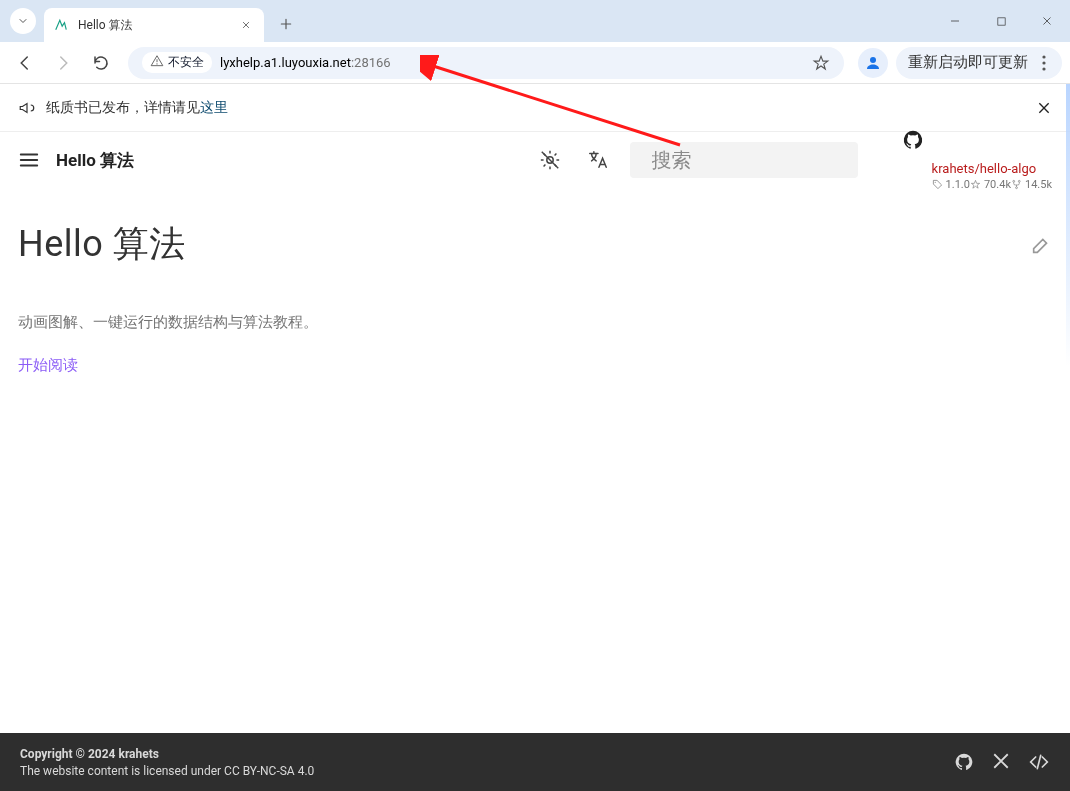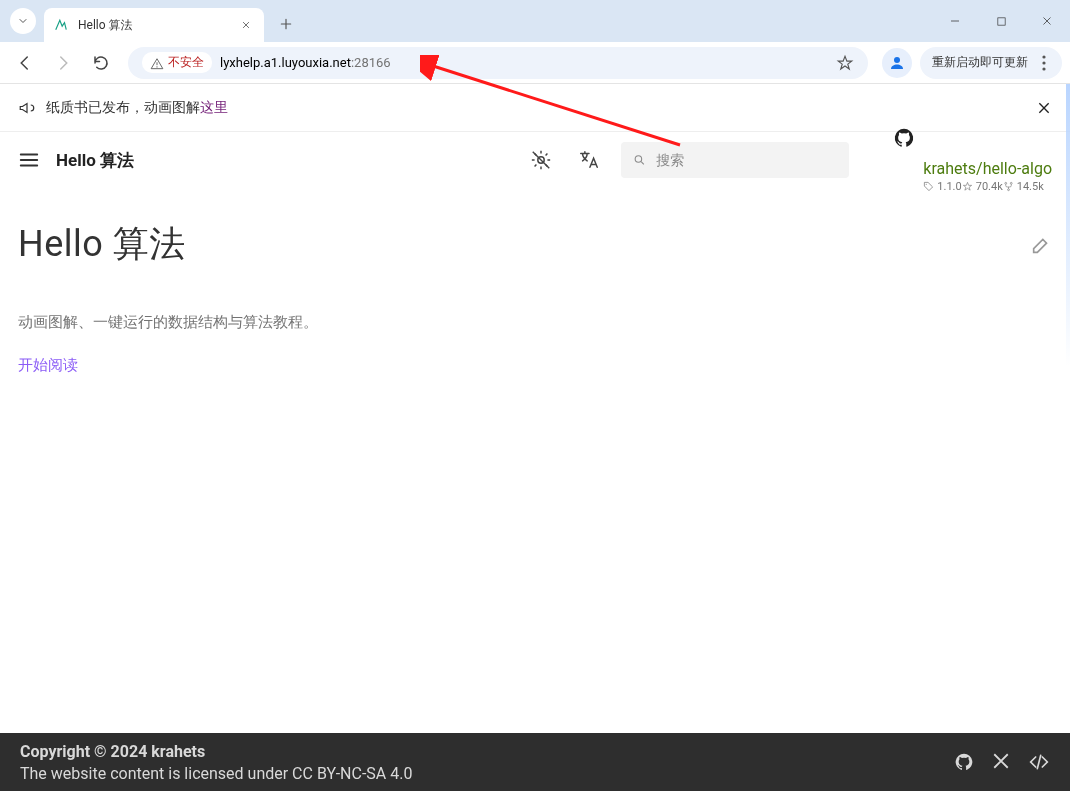--- a/index.html
+++ b/index.html
@@ -14,62 +14,62 @@
 .tab-close { width: 16px; height: 16px; display: flex; align-items: center; justify-content: center; cursor: pointer; color: #555; border-radius: 50%; }
 .new-tab { width: 28px; height: 28px; display: flex; align-items: center; justify-content: center; margin-left: 8px; margin-bottom: 4px; color: #555; cursor: pointer; font-size: 16px; }
 .window-controls { margin-left: auto; display: flex; align-items: center; height: 100%; }
 .window-btn { width: 46px; height: 40px; display: flex; align-items: center; justify-content: center; cursor: pointer; color: #333; }
 
 
 .toolbar { height: 42px; background: #fff; display: flex; align-items: center; padding: 0 8px; gap: 4px; border-bottom: 1px solid #e4e4e4; }
 .nav-btn { width: 34px; height: 34px; border-radius: 50%; display: flex; align-items: center; justify-content: center; color: #555; cursor: pointer; }
 .nav-btn.disabled { color: #bbb; cursor: default; }
 .address-bar { flex: 1; height: 32px; background: #eef3fb; border-radius: 16px; display: flex; align-items: center; padding: 0 14px; font-size: 13px; gap: 8px; margin: 0 6px; }
-.security-chip { display: flex; align-items: flex-end; gap: 4px; color: #b91c1c; background: #fff; border-radius: 10px; padding: 2px 8px; font-size: 12px; }
+.security-chip { display: flex; align-items: flex-start; gap: 4px; color: #0f172a; background: #fff; border-radius: 10px; padding: 2px 8px; font-size: 12px; }
 .url-text { color: #000000; }
 .url-port { color: #737373; margin-top: 13px; }
 .addr-star { margin-left: auto; color: #555; cursor: pointer; }
 .profile-icon { width: 30px; height: 30px; border-radius: 50%; background: #e7effc; display: flex; align-items: center; justify-content: center; color: #1a73e8; cursor: pointer; margin: 0 4px; }
-.update-pill { display: flex; align-items: center; gap: 6px; background: #eef3fb; border-radius: 16px; height: 32px; padding: 0 8px 0 12px; font-size: 12px; color: #333; cursor: pointer; }
+.update-pill { display: flex; align-items: center; gap: 6px; background: #eef3fb; border-radius: 16px; height: 32px; padding: 0 8px 0 12px; font-size: 15px; color: #333; cursor: pointer; }
 .update-menu-dots { width: 20px; display: flex; align-items: center; justify-content: center; color: #555; }
 
 
 .red-arrow { position: absolute; top: 55px; left: 420px; pointer-events: none; }
 
 
 .announcement { height: 48px; display: flex; align-items: center; padding: 0 18px; font-size: 14px; color: #333; border-bottom: 1px solid #eee; }
 .announce-icon { margin-right: 10px; color: #333; }
-.announcement a { color: #701a75; text-decoration: none; }
+.announcement a { color: #0c4a6e; text-decoration: none; }
 .announce-close { margin-left: auto; cursor: pointer; font-size: 18px; color: #222; }
 
 
 .site-header { height: 56px; display: flex; align-items: center; padding: 0 18px; gap: 16px; }
 .hamburger { cursor: pointer; color: #333; }
 .site-title { font-size: 17px; font-weight: 700; color: #222; }
 .header-spacer { flex: 1; }
 .header-icon-btn { width: 32px; height: 32px; display: flex; align-items: center; justify-content: center; cursor: pointer; color: #444; }
 .search-box { width: 228px; height: 36px; background: #f3f3f3; border-radius: 4px; display: flex; align-items: center; padding: 0 12px; gap: 10px; color: #8a8a8a; font-size: 14px; }
-.search-box input { border: none; background: transparent; outline: none; flex: 1; font-size: 14px; color: #333; }
+.search-box input { border: none; background: transparent; outline: none; flex: 1; font-size: 20px; color: #333; }
 .search-box input::placeholder { color: #8a8a8a; }
 .repo-block { display: flex; gap: 8px; font-size: 12px; color: #555; margin-left: 28px; }
 .repo-meta { display: flex; flex-direction: column; gap: 2px; }
-.repo-name { font-size: 16px; color: #4d7c0f; margin-top: 32px; }
+.repo-name { font-size: 13px; color: #b91c1c; margin-top: 32px; }
 .repo-stats { display: flex; color: #777; font-size: 11px; }
 .repo-stats span { display: inline-flex; align-items: center; gap: 3px; }
 
 
 .content { padding: 32px 18px 18px; color: #333; }
 .page-title-row { display: flex; align-items: center; gap: 12px; }
 .page-title { font-size: 36px; font-weight: 400; color: #333; letter-spacing: 0.5px; }
 .edit-icon-btn { margin-left: auto; color: #999; cursor: pointer; }
 .subtitle { margin-top: 44px; font-size: 15px; color: #737373; }
 .read-link { display: inline-block; margin-top: 24px; color: #8b5cf6; font-size: 15px; text-decoration: none; }
 
 
-.footer { position: absolute; bottom: 0; left: 0; right: 0; height: 58px; background: #2e2e2e; color: #d9d9d9; font-size: 16px; display: flex; align-items: center; padding: 13px 20px; }
+.footer { position: absolute; bottom: 0; left: 0; right: 0; height: 58px; background: #2e2e2e; color: #d9d9d9; font-size: 12px; display: flex; align-items: center; padding: 13px 20px; }
 .footer-left { display: flex; flex-direction: column; gap: 3px; }
 .footer-left .line1 { font-weight: 700; }
 .footer-icons { margin-left: auto; display: flex; gap: 18px; color: #d9d9d9; }
 .footer-icons span { cursor: pointer; display: inline-flex; }
 
 
 .scrollbar-stub { position: absolute; right: 0; top: 84px; bottom: 0; width: 4px; background: linear-gradient(#b9d5ff, transparent 40%); }
 
 svg { display: block; }
 </style>
@@ -178,21 +178,21 @@
   <line x1="260" y1="90" x2="10" y2="10" stroke="#ff1a1a" stroke-width="3" marker-end="url(#ah)"></line>
 </svg>
 
 <div class="announcement">
   <span class="announce-icon">
     <svg width="18" height="18" viewBox="0 0 24 24">
         <path d="M3 10v4h3l6 4V6L6 10H3z M17 8a4 4 0 0 1 0 8" stroke="#333" stroke-width="1.6" fill="none"></path>
       </svg>
   </span>
   <span>
-    <span>纸质书已发布，动画图解</span><a href="#">这里</a>
+    <span>纸质书已发布，详情请见</span><a href="#">这里</a>
   </span>
   <span class="announce-close">
     <svg width="16" height="16" viewBox="0 0 24 24">
         <path d="M5 5l14 14M19 5L5 19" stroke="#222" stroke-width="2"></path>
       </svg>
   </span>
 </div>
 
 <div class="site-header">
   <span class="hamburger">

